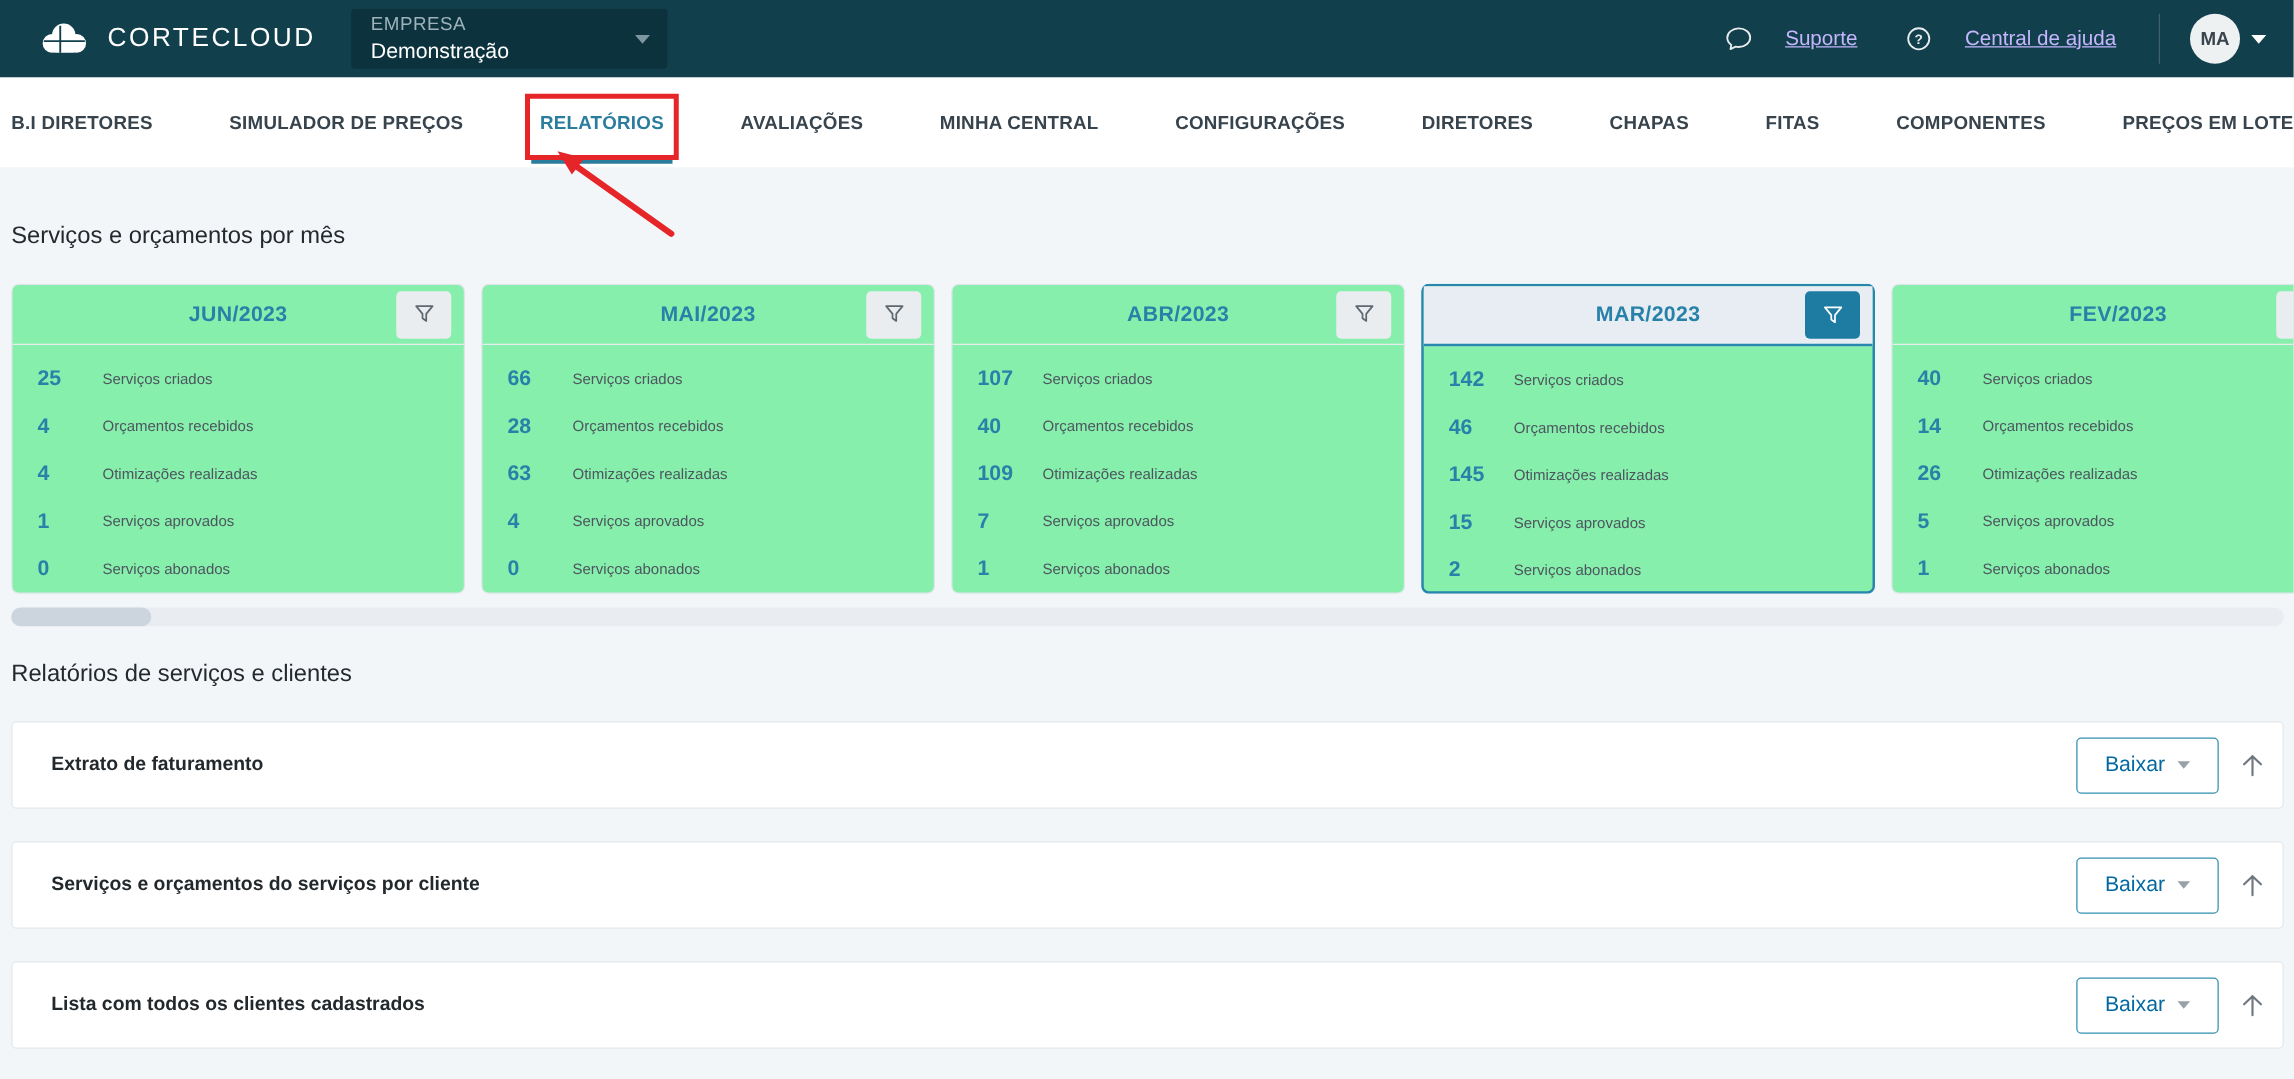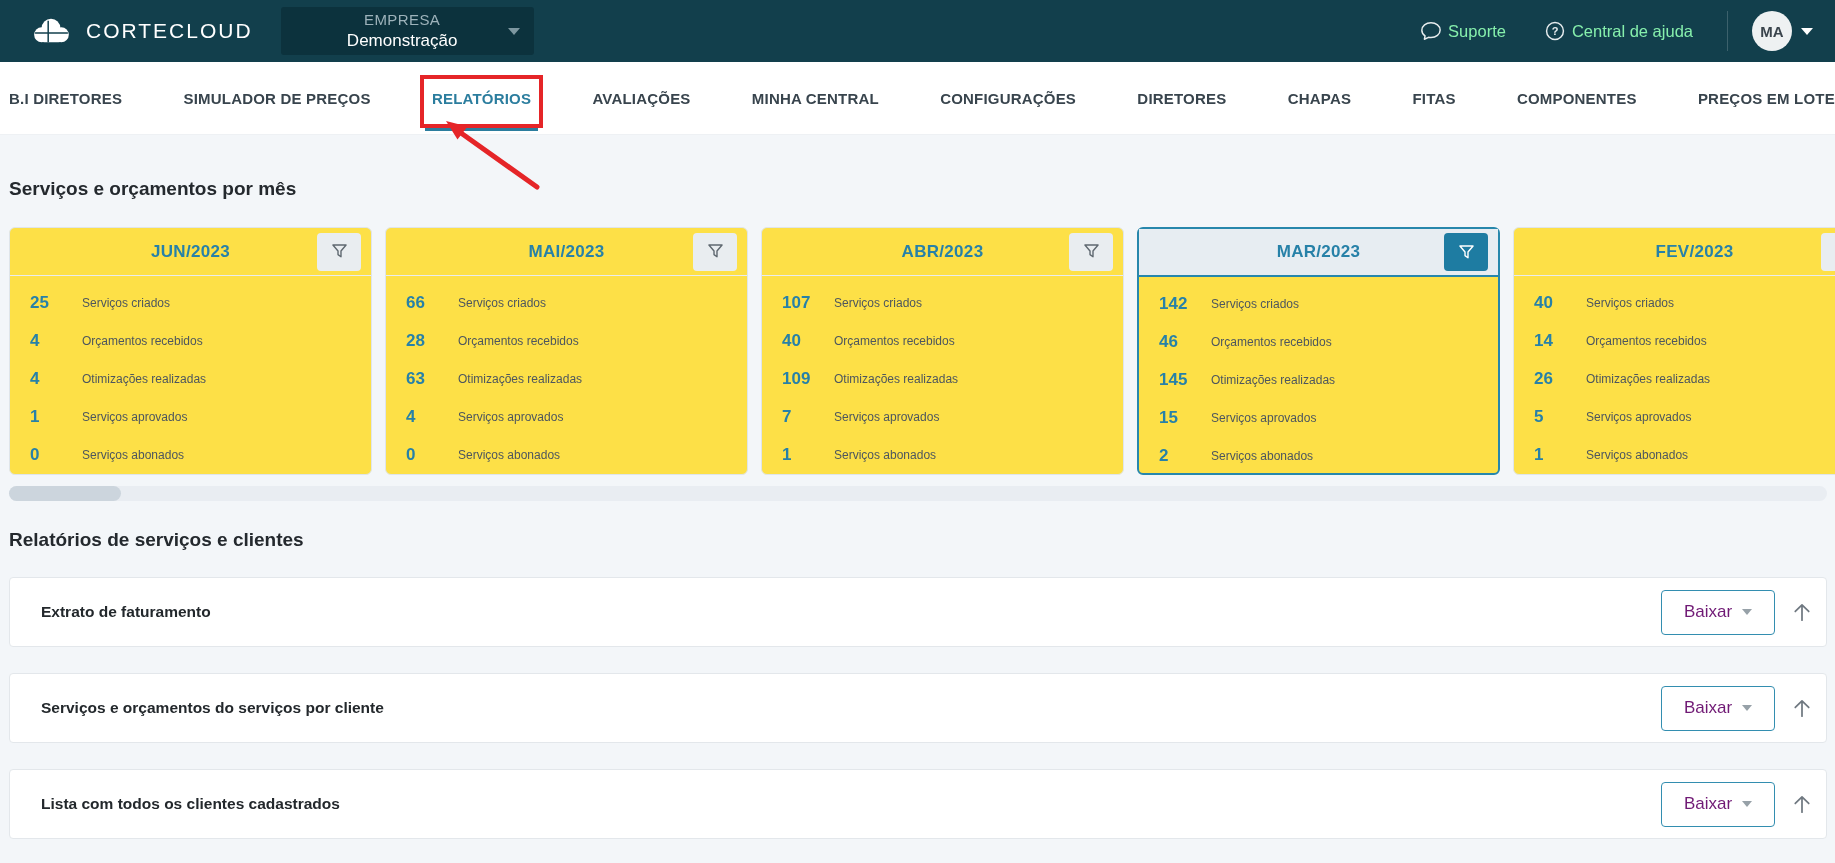--- a/index.html
+++ b/index.html
@@ -8,38 +8,38 @@
     font-family:"Liberation Sans", sans-serif;
     background:#f3f6f9;
     overflow:hidden;
     position:relative;
     color:#4d565e;
   }
 
   
   .topbar {
     height:62px; background:#123f4c; display:flex; align-items:center;
-    padding:0 22px 0 28px; color:#e6ecee;text-align:center;
+    padding:0 22px 0 28px; color:#e6ecee;
   }
   .brand { display:flex; align-items:center; gap:12px; margin-right:28px; }
   .brand-text { font-size:21px; letter-spacing:2px; color:#ffffff; font-weight:400; }
   .company-select {
     background:#0c323d; height:48px; width:253px; border-radius:3px;
     display:flex; align-items:center; padding:0 14px 0 16px; cursor:pointer;
   }
   .company-texts { display:flex; flex-direction:column; line-height:1.25; flex:1; }
   .company-label { font-size:15px; color:#9db2ba; letter-spacing:0.4px; }
   .company-value { font-size:17px; color:#ffffff; }
   .caret-down {
     width:0; height:0; border-left:6px solid transparent; border-right:6px solid transparent;
     border-top:7px solid #7d97a0;
   }
   .spacer { flex:1; }
-  .top-link { display:flex; align-items:center; gap:6px; font-size:16.5px; color:#86efac;
-    margin-left:38px; cursor:pointer; }
+  .top-link { display:flex; align-items:center; gap:26px; font-size:16.5px; color:#c4b5fd;
+    margin-left:38px; cursor:pointer;text-decoration:underline; }
   .hdr-divider { width:1px; height:40px; background:rgba(255,255,255,0.18); margin:0 24px 0 34px; }
   .avatar-wrap { display:flex; align-items:center; gap:9px; cursor:pointer; }
   .avatar {
     width:40px; height:40px; border-radius:50%; background:#eef1f2; color:#3a444c;
     font-weight:700; font-size:15px; display:flex; align-items:center; justify-content:center;
   }
   .caret-white { border-top-color:#ffffff; }
 
   
   .navbar {
@@ -55,30 +55,30 @@
     position:absolute; left:-7px; right:-7px; bottom:-24px; height:5px; background:#2b7d9e;
   }
   .anno-box {
     position:absolute; left:-12px; right:-12px; top:-15px; bottom:-21px;
     border:4px solid #e52528; pointer-events:none;
   }
   .anno-arrow { position:absolute; left:0; top:0; pointer-events:none; z-index:60; }
 
   
   .section-title {
-    font-size:19px; font-weight:700; color:#24292e; margin:43px 0 0 9px;
+    font-size:19px; font-weight:400; color:#24292e; margin:43px 0 0 9px;
   }
   .section-title.second { margin-top:28px; }
 
   
   .cards-row {
     display:flex; gap:13px; margin:27px 0 0 9px; overflow:hidden; width:calc(100% - 9px);
   }
   .month-card {
-    flex:0 0 363px; height:248px; background:#fde047; border:1px solid #dfe5ea;
+    flex:0 0 363px; height:248px; background:#86efac; border:1px solid #dfe5ea;
     border-radius:6px;
   }
   .month-card.selected { border:2px solid #2787ac; }
   .card-header {
     height:48px; position:relative; display:flex; align-items:center; justify-content:center;
     border-bottom:1px solid #e9ecef;
   }
   .month-card.selected .card-header { background:#e7edf2; border-bottom:2px solid #2787ac; }
   .card-title { font-size:17px; font-weight:700; color:#2781a8; letter-spacing:0.3px; }
   .filter-btn {
@@ -106,21 +106,21 @@
   }
 
   
   .report-row {
     margin:26px 8px 0 9px; height:70px; background:#ffffff; border:1px solid #e3e7eb;
     border-radius:4px; display:flex; align-items:center; padding:0 11px 0 31px;
   }
   .report-label { font-size:15.5px; font-weight:700; color:#23282c; flex:1; }
   .download-btn {
     width:114px; height:45px; border-radius:4px; border:1px solid #338eb0; background:#ffffff;
-    color:#701a75; font-size:17px; font-family:inherit; display:flex; align-items:center;
+    color:#0369a1; font-size:17px; font-family:inherit; display:flex; align-items:center;
     justify-content:center; gap:10px; cursor:pointer;margin-left:37px;
   }
   .caret-sm {
     width:0; height:0; border-left:5px solid transparent; border-right:5px solid transparent;
     border-top:6px solid #97a1a8;
   }
   .upload-btn {
     background:none; border:none; margin-left:14px; cursor:pointer; display:flex; align-items:center;
   }
 </style>

